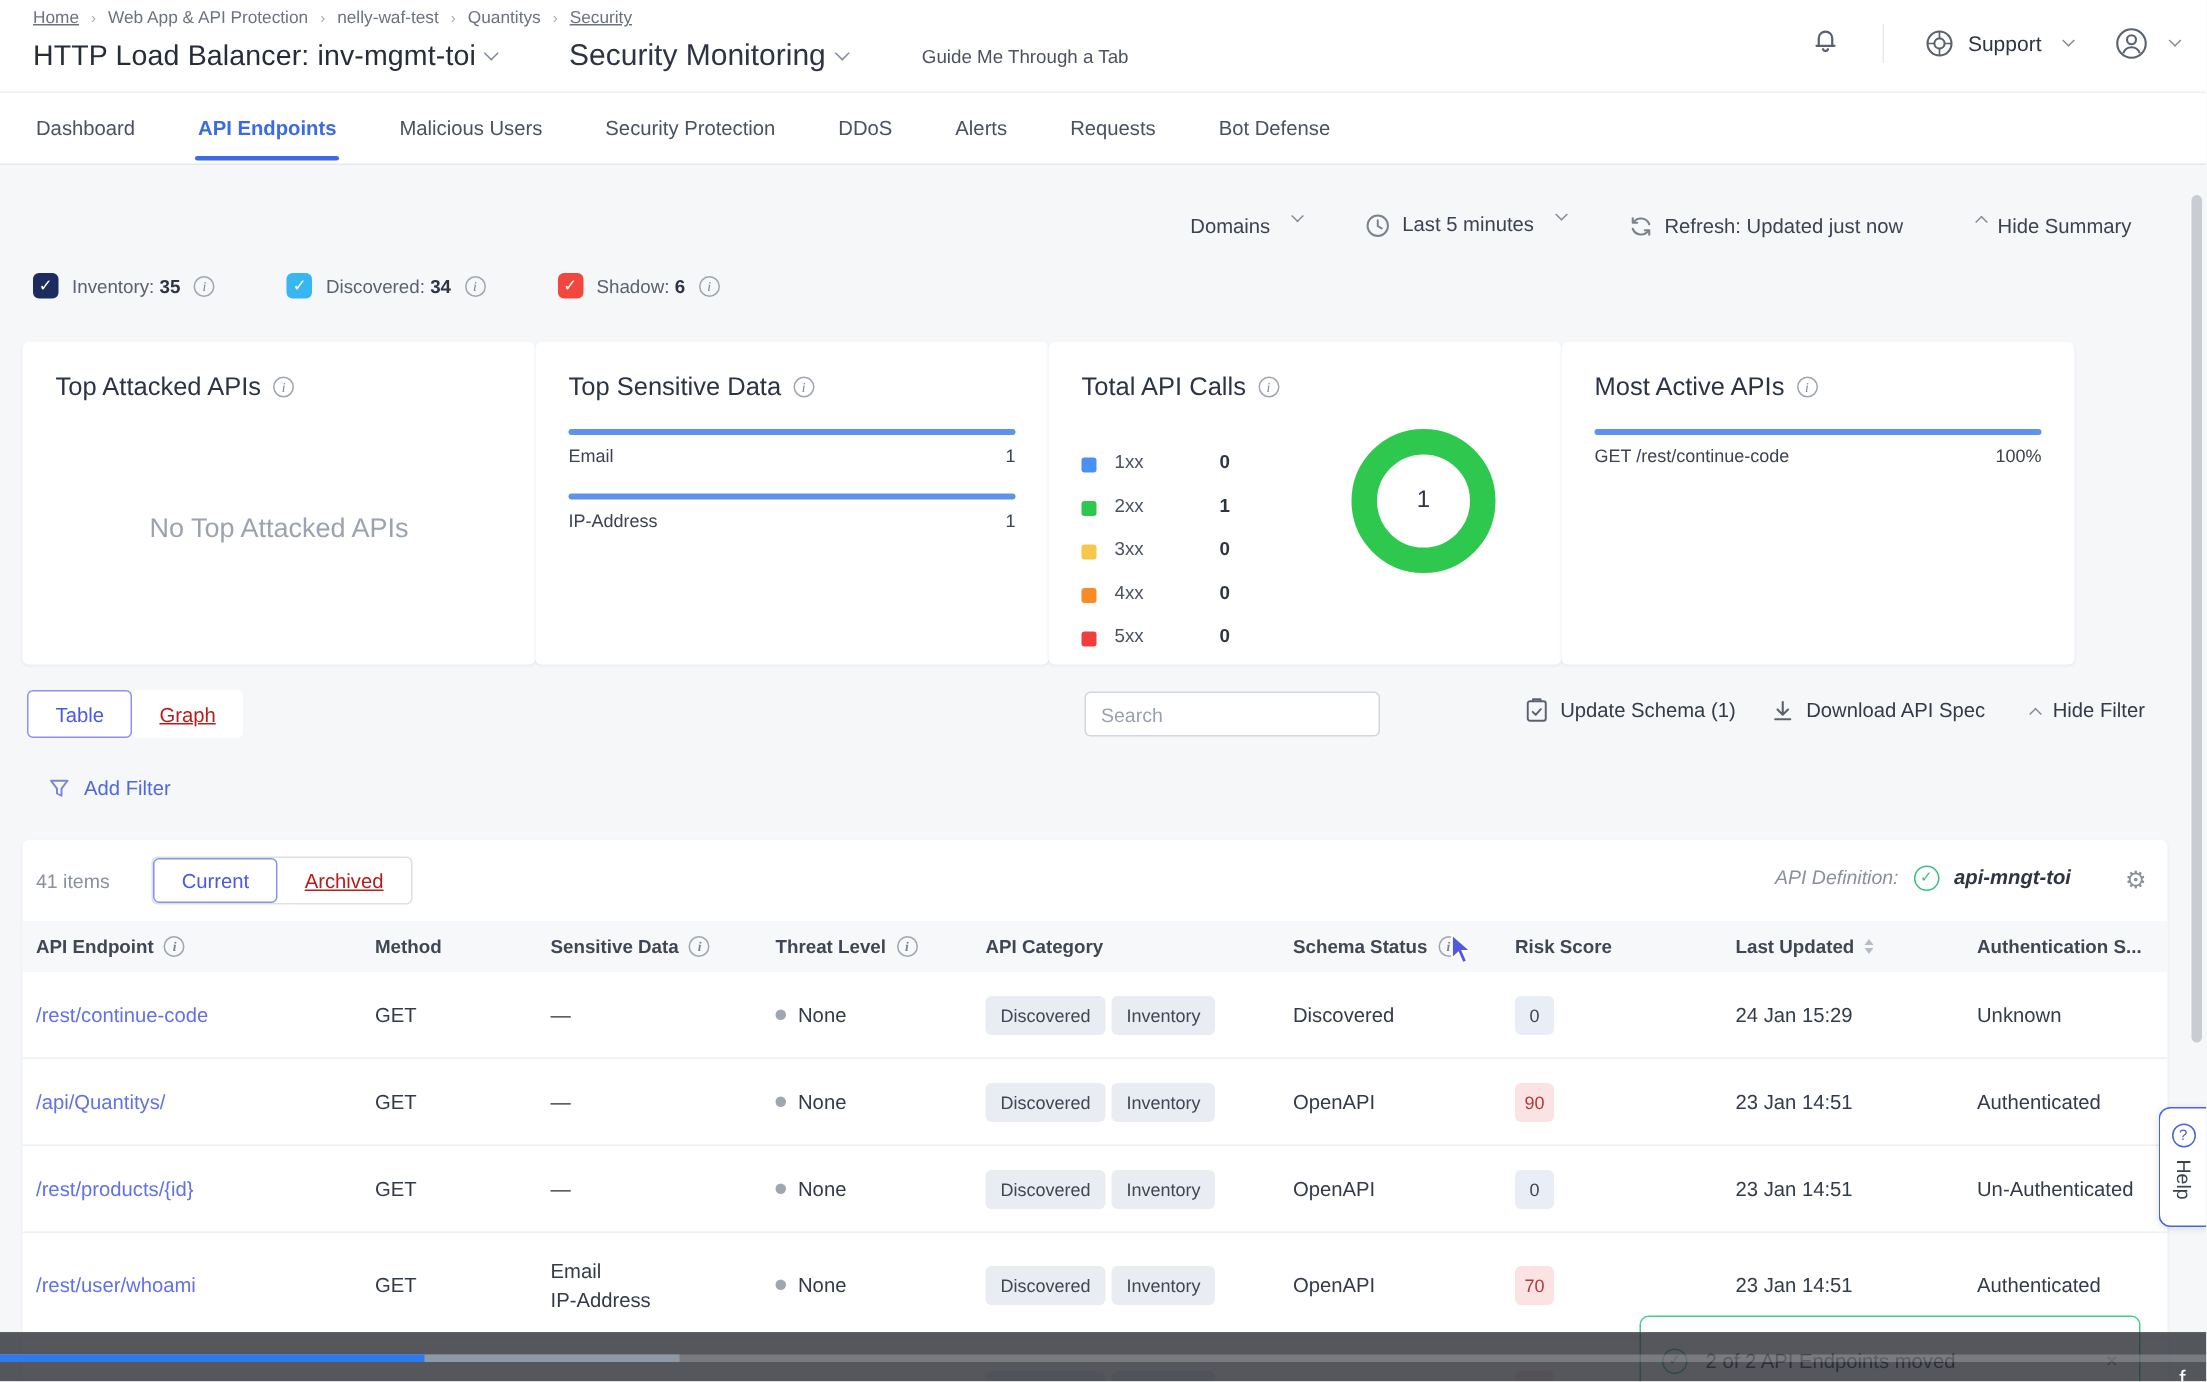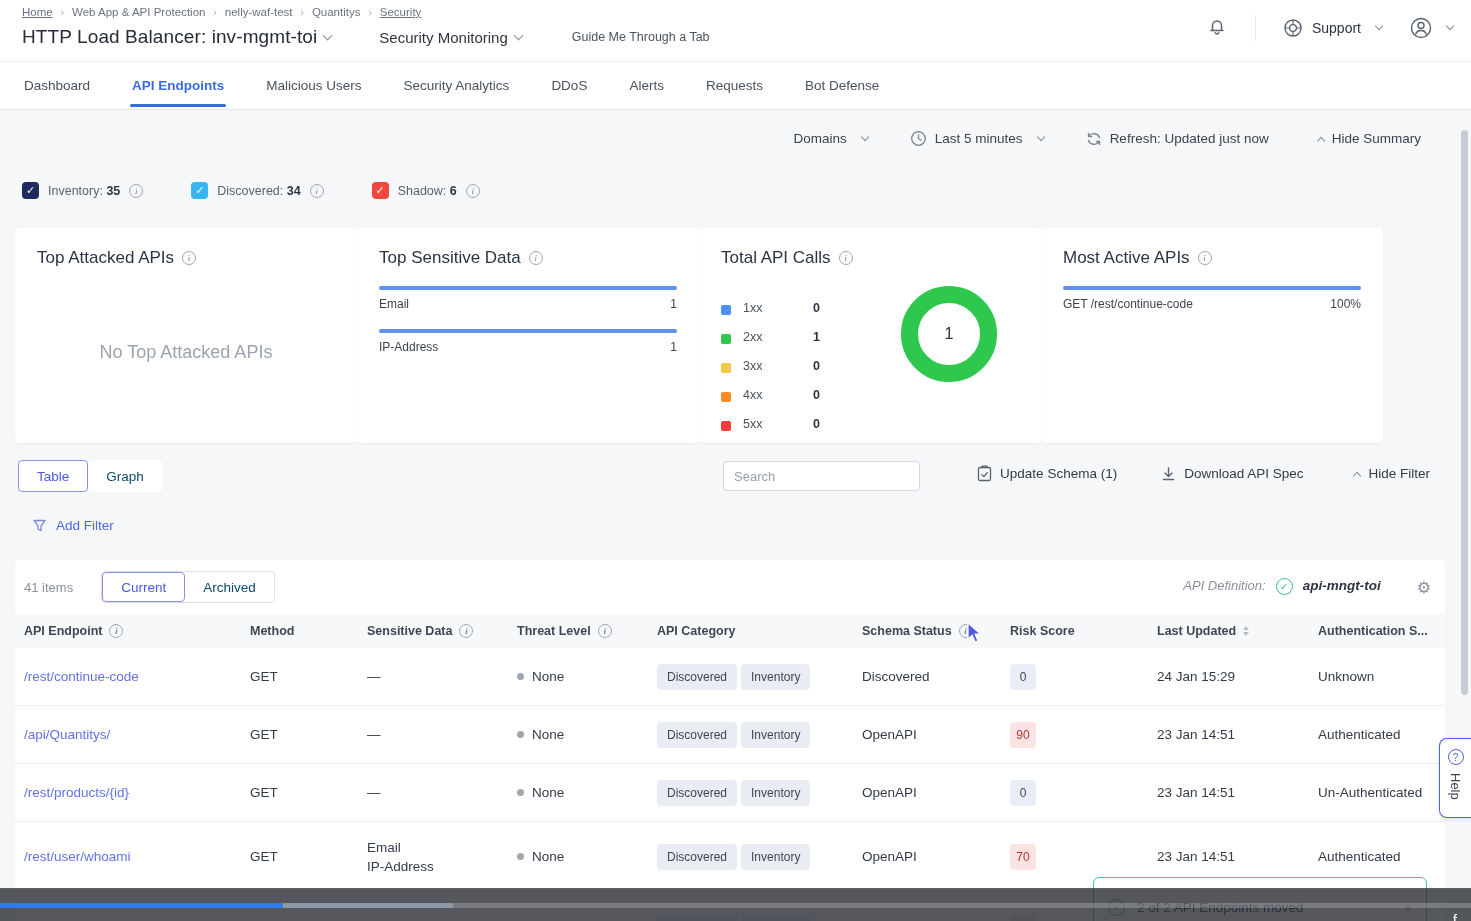--- a/index.html
+++ b/index.html
@@ -7,40 +7,40 @@
   body { font-family:"Liberation Sans","DejaVu Sans",sans-serif; color:#3a4252; background:#f6f7f9; }
   .page { position:relative; width:1471px; height:921px; background:#f6f7f9; overflow:hidden; }
 
   
   .header { position:absolute; top:0; left:0; right:0; height:62px; background:#fff; border-bottom:1px solid #eef0f3; }
   .crumbs { position:absolute; top:6px; left:22px; font-size:11.5px; color:#6b7280; display:flex; gap:8px; align-items:center; }
   .crumbs .sep { color:#a8aeb8; font-size:10px; }
   .crumb.link { text-decoration:underline; cursor:pointer; }
   .title-row { position:absolute; top:26px; left:22px; display:flex; align-items:center; }
   .lb-title { font-size:19px; color:#262c38; font-weight:500; letter-spacing:.1px; }
-  .monitor-dd { margin-left:48px; font-size:15px; color:#2e3442; font-weight:500; }
+  .monitor-dd { margin-left:48px; font-size:20px; color:#2e3442; font-weight:500; }
   .guide-link { margin-left:50px; font-size:12.5px; color:#4c535f; }
   .hdr-right { position:absolute; top:14px; right:18px; display:flex; align-items:center; gap:26px; }
   .vdiv { width:1px; height:26px; background:#e8eaee; }
   .support { display:flex; align-items:center; gap:8px; font-size:14px; color:#2e3442; font-weight:500; cursor:pointer; }
   .avatar-btn { display:flex; align-items:center; gap:6px; cursor:pointer; }
 
   .chev { display:inline-block; width:7px; height:7px; border-right:1.6px solid #858c98; border-bottom:1.6px solid #858c98; transform:rotate(45deg); margin-left:7px; position:relative; top:-2px; }
   .chev.up { transform:rotate(-135deg); top:2px; }
   .chev.sm { width:6px; height:6px; }
 
   
   .tabbar { position:absolute; top:62px; left:0; right:0; height:48px; background:#fff; border-bottom:1px solid #e6e8ec; display:flex; align-items:center; padding-left:22px; gap:38px; }
   .tab { font-size:13.5px; color:#4a5160; cursor:pointer; position:relative; padding:14px 2px; }
   .tab.active { color:#3b6be4; font-weight:700; }
   .tab.active::after { content:""; position:absolute; left:0; right:0; bottom:0; height:3px; border-radius:2px; background:#3b6be4; }
 
   
   .controls { position:absolute; top:130px; right:50px; display:flex; align-items:center; gap:42px; font-size:13.5px; color:#3c4250; }
-  .ctl { display:flex; align-items:center; gap:8px; cursor:pointer; }
+  .ctl { display:flex; align-items:flex-start; gap:8px; cursor:pointer;margin-top:12px; }
   .ctl svg { flex:none; }
 
   
   .sumfilters { position:absolute; top:182px; left:22px; display:flex; gap:48px; align-items:center; }
   .sf { display:flex; align-items:center; gap:9px; }
   .cb { width:17px; height:17px; border-radius:4px; display:flex; align-items:center; justify-content:center; color:#fff; font-size:11px; cursor:pointer; }
   .sf-label { font-size:12.5px; color:#5a6270; }
   .sf-label b { color:#2e3442; }
   .info { display:inline-flex; align-items:center; justify-content:center; width:14px; height:14px; border:1px solid #a0a6b0; border-radius:50%; font-size:9px; color:#7c828e; font-style:italic; font-family:"Liberation Serif",serif; }
 
@@ -58,24 +58,24 @@
   .leg-lbl { font-size:12.5px; color:#4a5160; width:70px; }
   .leg-val { font-size:12.5px; color:#2e3442; font-weight:600; }
   .donut { position:absolute; right:44px; top:58px; width:96px; height:96px; border:17px solid #2dc84d; border-radius:50%; display:flex; align-items:center; justify-content:center; }
   .donut-val { font-size:16px; color:#2e3442; }
 
   
   .toolbar { position:absolute; top:460px; left:15px; right:41px; height:32px; }
   .seg { position:absolute; left:3px; top:0; display:flex; }
   .seg-btn { height:32px; padding:0 18px; display:flex; align-items:center; font-size:13.5px; border-radius:4px; cursor:pointer; background:#fff; }
   .seg-btn.on { border:1px solid #8b93e8; color:#4a5ae0; z-index:1; }
-  .seg-btn.off { color:#0c4a6e; }
+  .seg-btn.off { color:#b91c1c;text-decoration:underline; }
   .search-box { position:absolute; left:708px; top:1px; width:197px; height:30px; border:1px solid #d2d6de; border-radius:4px; background:#fff; padding:0 10px; font-size:13px; color:#3a4252; font-family:inherit; }
   .search-box::placeholder { color:#9aa1ad; }
-  .tool-links { position:absolute; right:0; top:5px; display:flex; gap:44px; align-items:center; font-size:13.5px; color:#333b49; }
+  .tool-links { position:absolute; right:0; top:5px; display:flex; gap:24px; align-items:center; font-size:13.5px; color:#333b49; }
   .tool-link { display:flex; align-items:center; gap:8px; cursor:pointer; }
 
   .add-filter { position:absolute; top:518px; left:32px; display:flex; align-items:center; gap:9px; font-size:13.5px; color:#4f68e0; cursor:pointer; }
 
   
   .panel { position:absolute; top:560px; left:15px; width:1430px; bottom:0; background:#fff; border-radius:4px 4px 0 0; box-shadow:0 1px 2px rgba(20,30,60,.06); }
   .items-bar { position:absolute; top:0; left:0; right:0; height:54px; display:flex; align-items:center; padding:0 14px 0 9px; }
   .items-count { font-size:13px; color:#8a909c; margin-right:28px; }
   .seg2 { display:flex; border:1px solid #dcdfe6; border-radius:4px; background:#fff; }
   .seg2 .seg-btn { height:30px; }
@@ -177,21 +177,21 @@
         </svg>
         <span class="chev sm"></span>
       </span>
     </div>
   </div>
 
   <div class="tabbar">
     <span class="tab">Dashboard</span>
     <span class="tab active">API Endpoints</span>
     <span class="tab">Malicious Users</span>
-    <span class="tab">Security Analytics</span>
+    <span class="tab">Security Protection</span>
     <span class="tab">DDoS</span>
     <span class="tab">Alerts</span>
     <span class="tab">Requests</span>
     <span class="tab">Bot Defense</span>
   </div>
 
   <div class="controls">
     <span class="ctl">
       <span>Domains</span>
         <span class="chev sm"></span>

